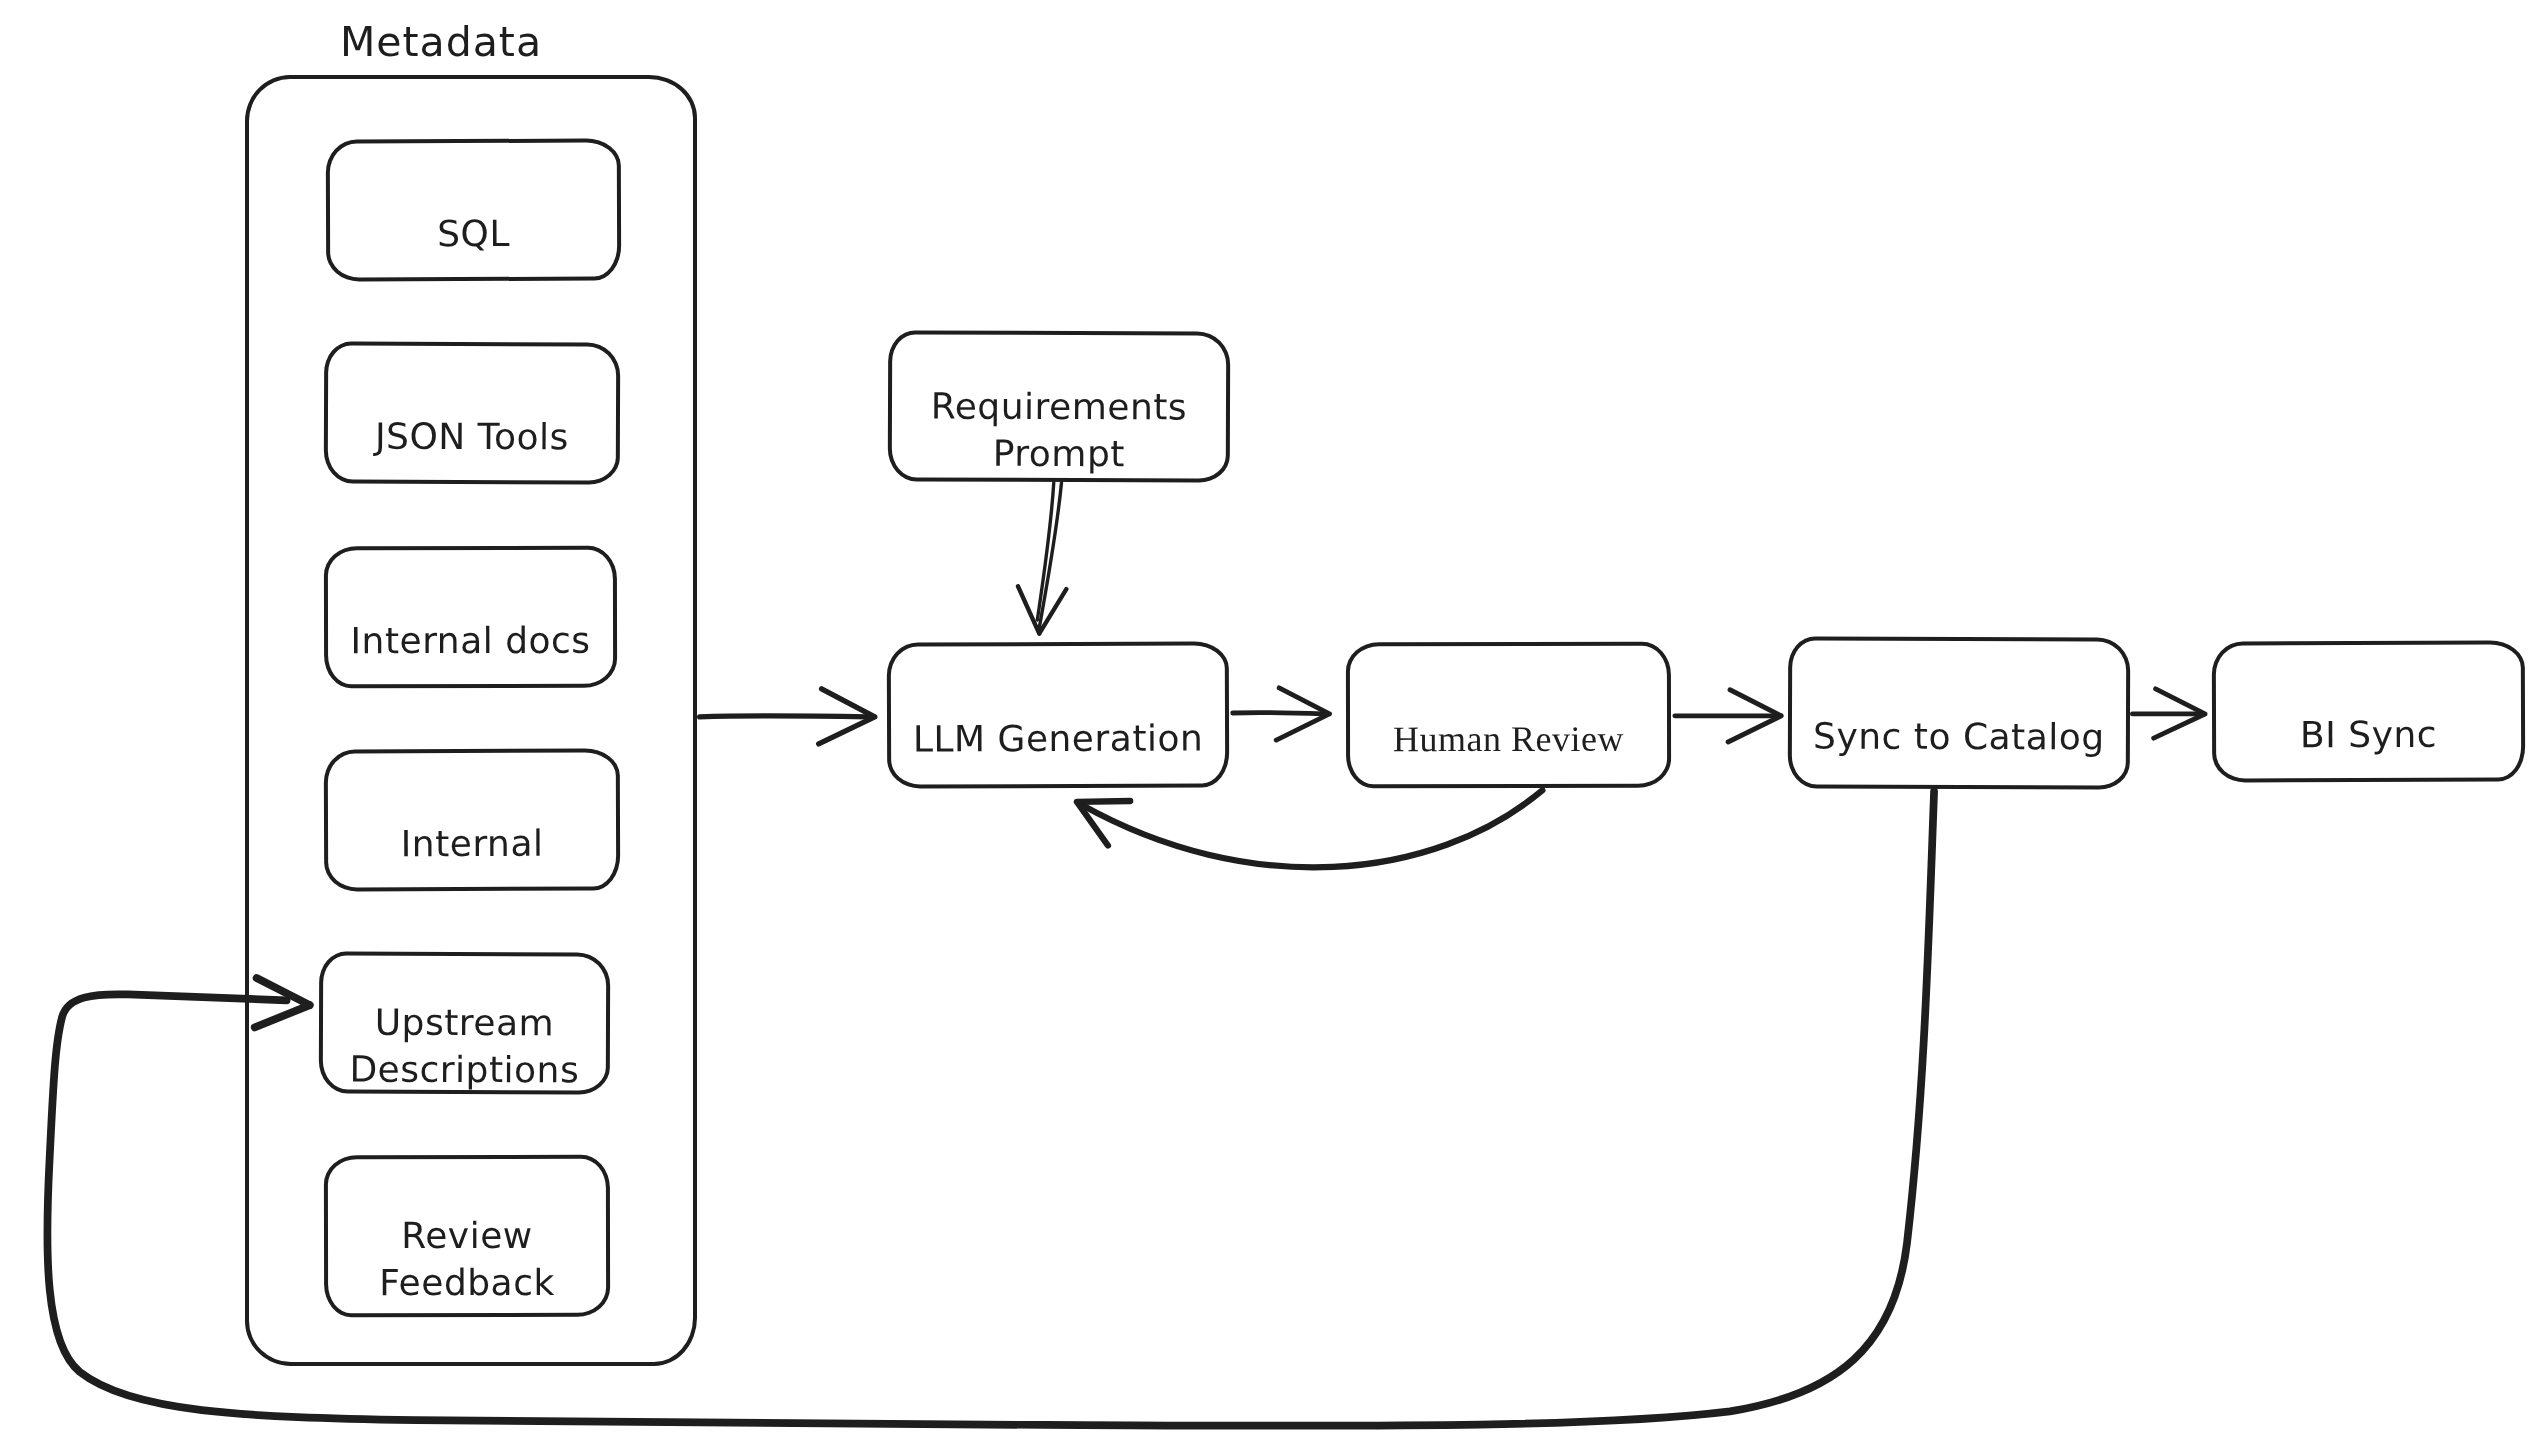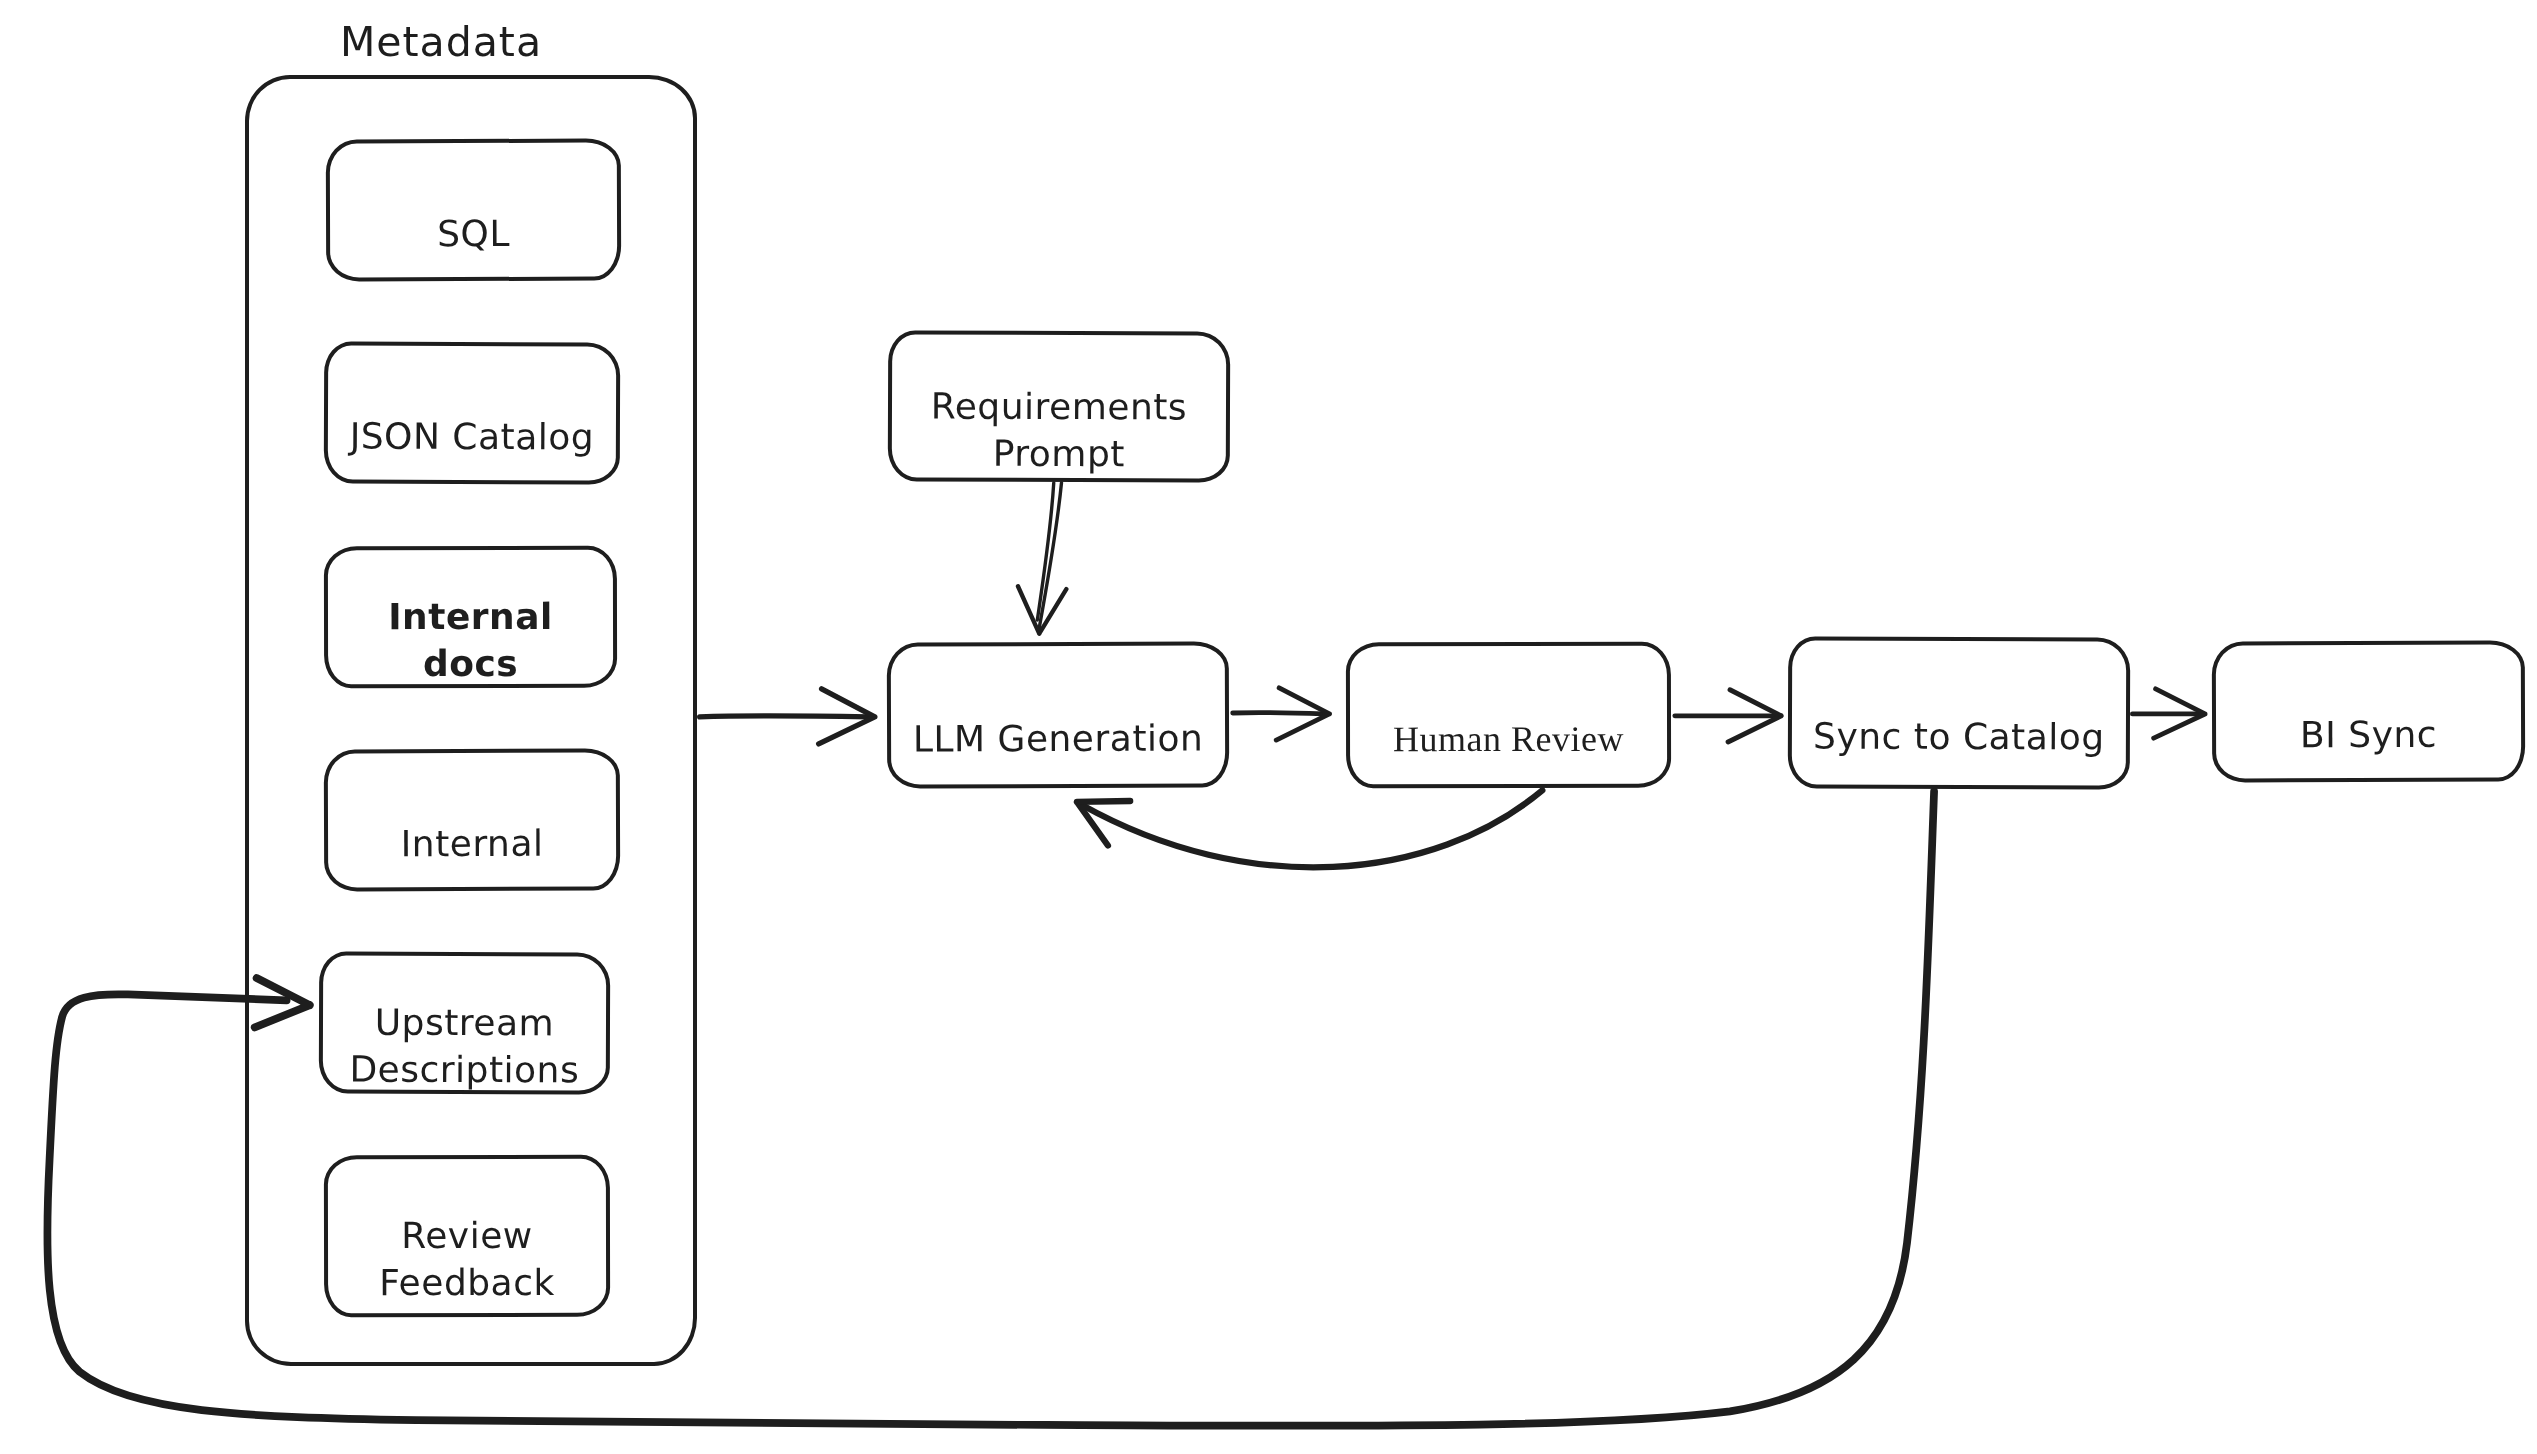--- a/index.html
+++ b/index.html
@@ -56,21 +56,21 @@
     position: absolute;
     text-align: center;
     font-size: 41px;
     letter-spacing: 1px;
     color: #1e1e1e;
   }
   
   .pos-group        { left: 245px;  top: 75px;   width: 452px; height: 1291px; }
   .pos-sql          { left: 326px;  top: 139px;  width: 295px; height: 142px; }
   .pos-json         { left: 324px;  top: 342px;  width: 296px; height: 142px; }
-  .pos-internal     { left: 324px;  top: 546px;  width: 293px; height: 142px; font-weight: bold; }
+  .pos-internal     { left: 324px;  top: 546px;  width: 293px; height: 142px; }
   .pos-datatypes    { left: 324px;  top: 749px;  width: 296px; height: 142px; }
   .pos-upstream     { left: 319px;  top: 952px;  width: 291px; height: 142px; }
   .pos-review       { left: 324px;  top: 1155px; width: 286px; height: 162px; }
   .pos-requirements { left: 888px;  top: 331px;  width: 342px; height: 151px; }
   .pos-llm          { left: 887px;  top: 642px;  width: 342px; height: 146px; }
   .pos-human        { left: 1346px; top: 642px;  width: 325px; height: 146px; font-family: Liberation Serif, serif; }
   .pos-sync         { left: 1788px; top: 637px;  width: 342px; height: 152px; }
   .pos-bi           { left: 2212px; top: 641px;  width: 313px; height: 141px; }
   .pos-title        { left: 320px;  top: 18px;   width: 242px; }
 </style>
@@ -129,21 +129,21 @@
 
   <div class="title pos-title">Metadata</div>
 
   <div class="group-box pos-group"></div>
 
   <div class="node r1 pos-sql">
     <div class="node-label">SQL</div>
   </div>
 
   <div class="node r2 pos-json">
-    <div class="node-label">JSON Catalog</div>
+    <div class="node-label">JSON Tools</div>
   </div>
 
   <div class="node r3 pos-internal">
     <div class="node-label">Internal docs</div>
   </div>
 
   <div class="node r1 pos-datatypes">
     <div class="node-label">Internal</div>
   </div>
 

